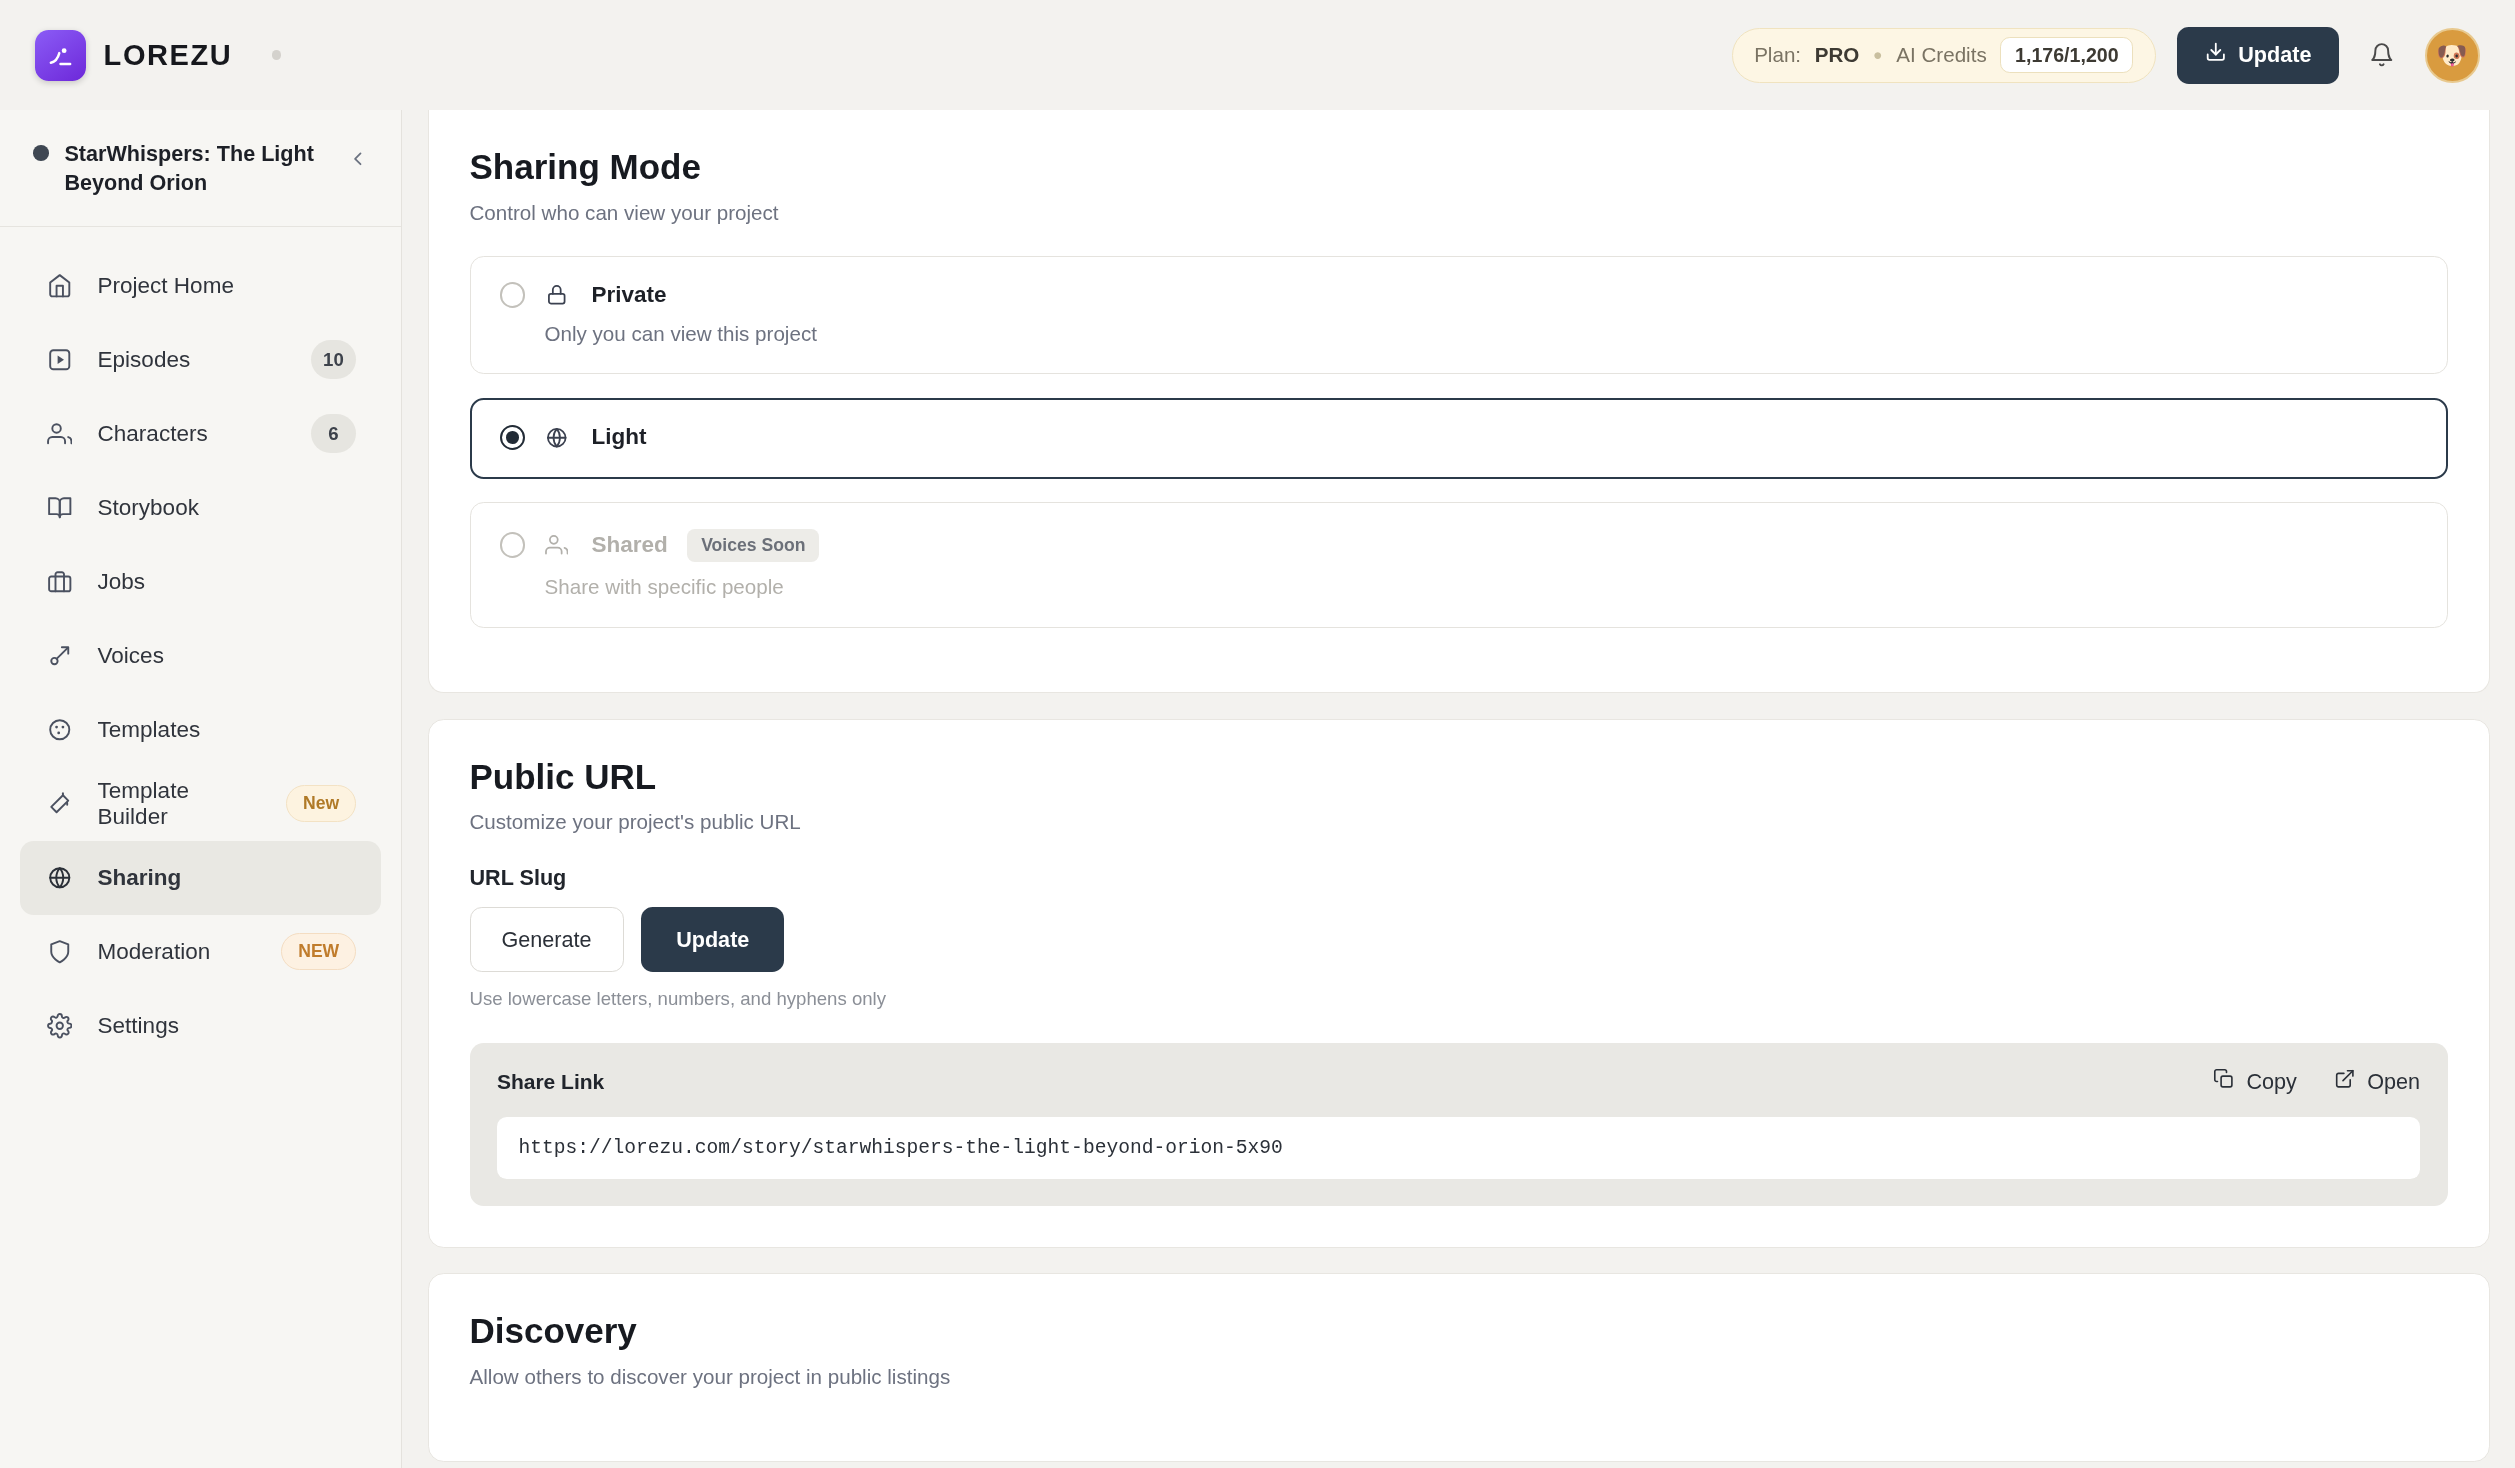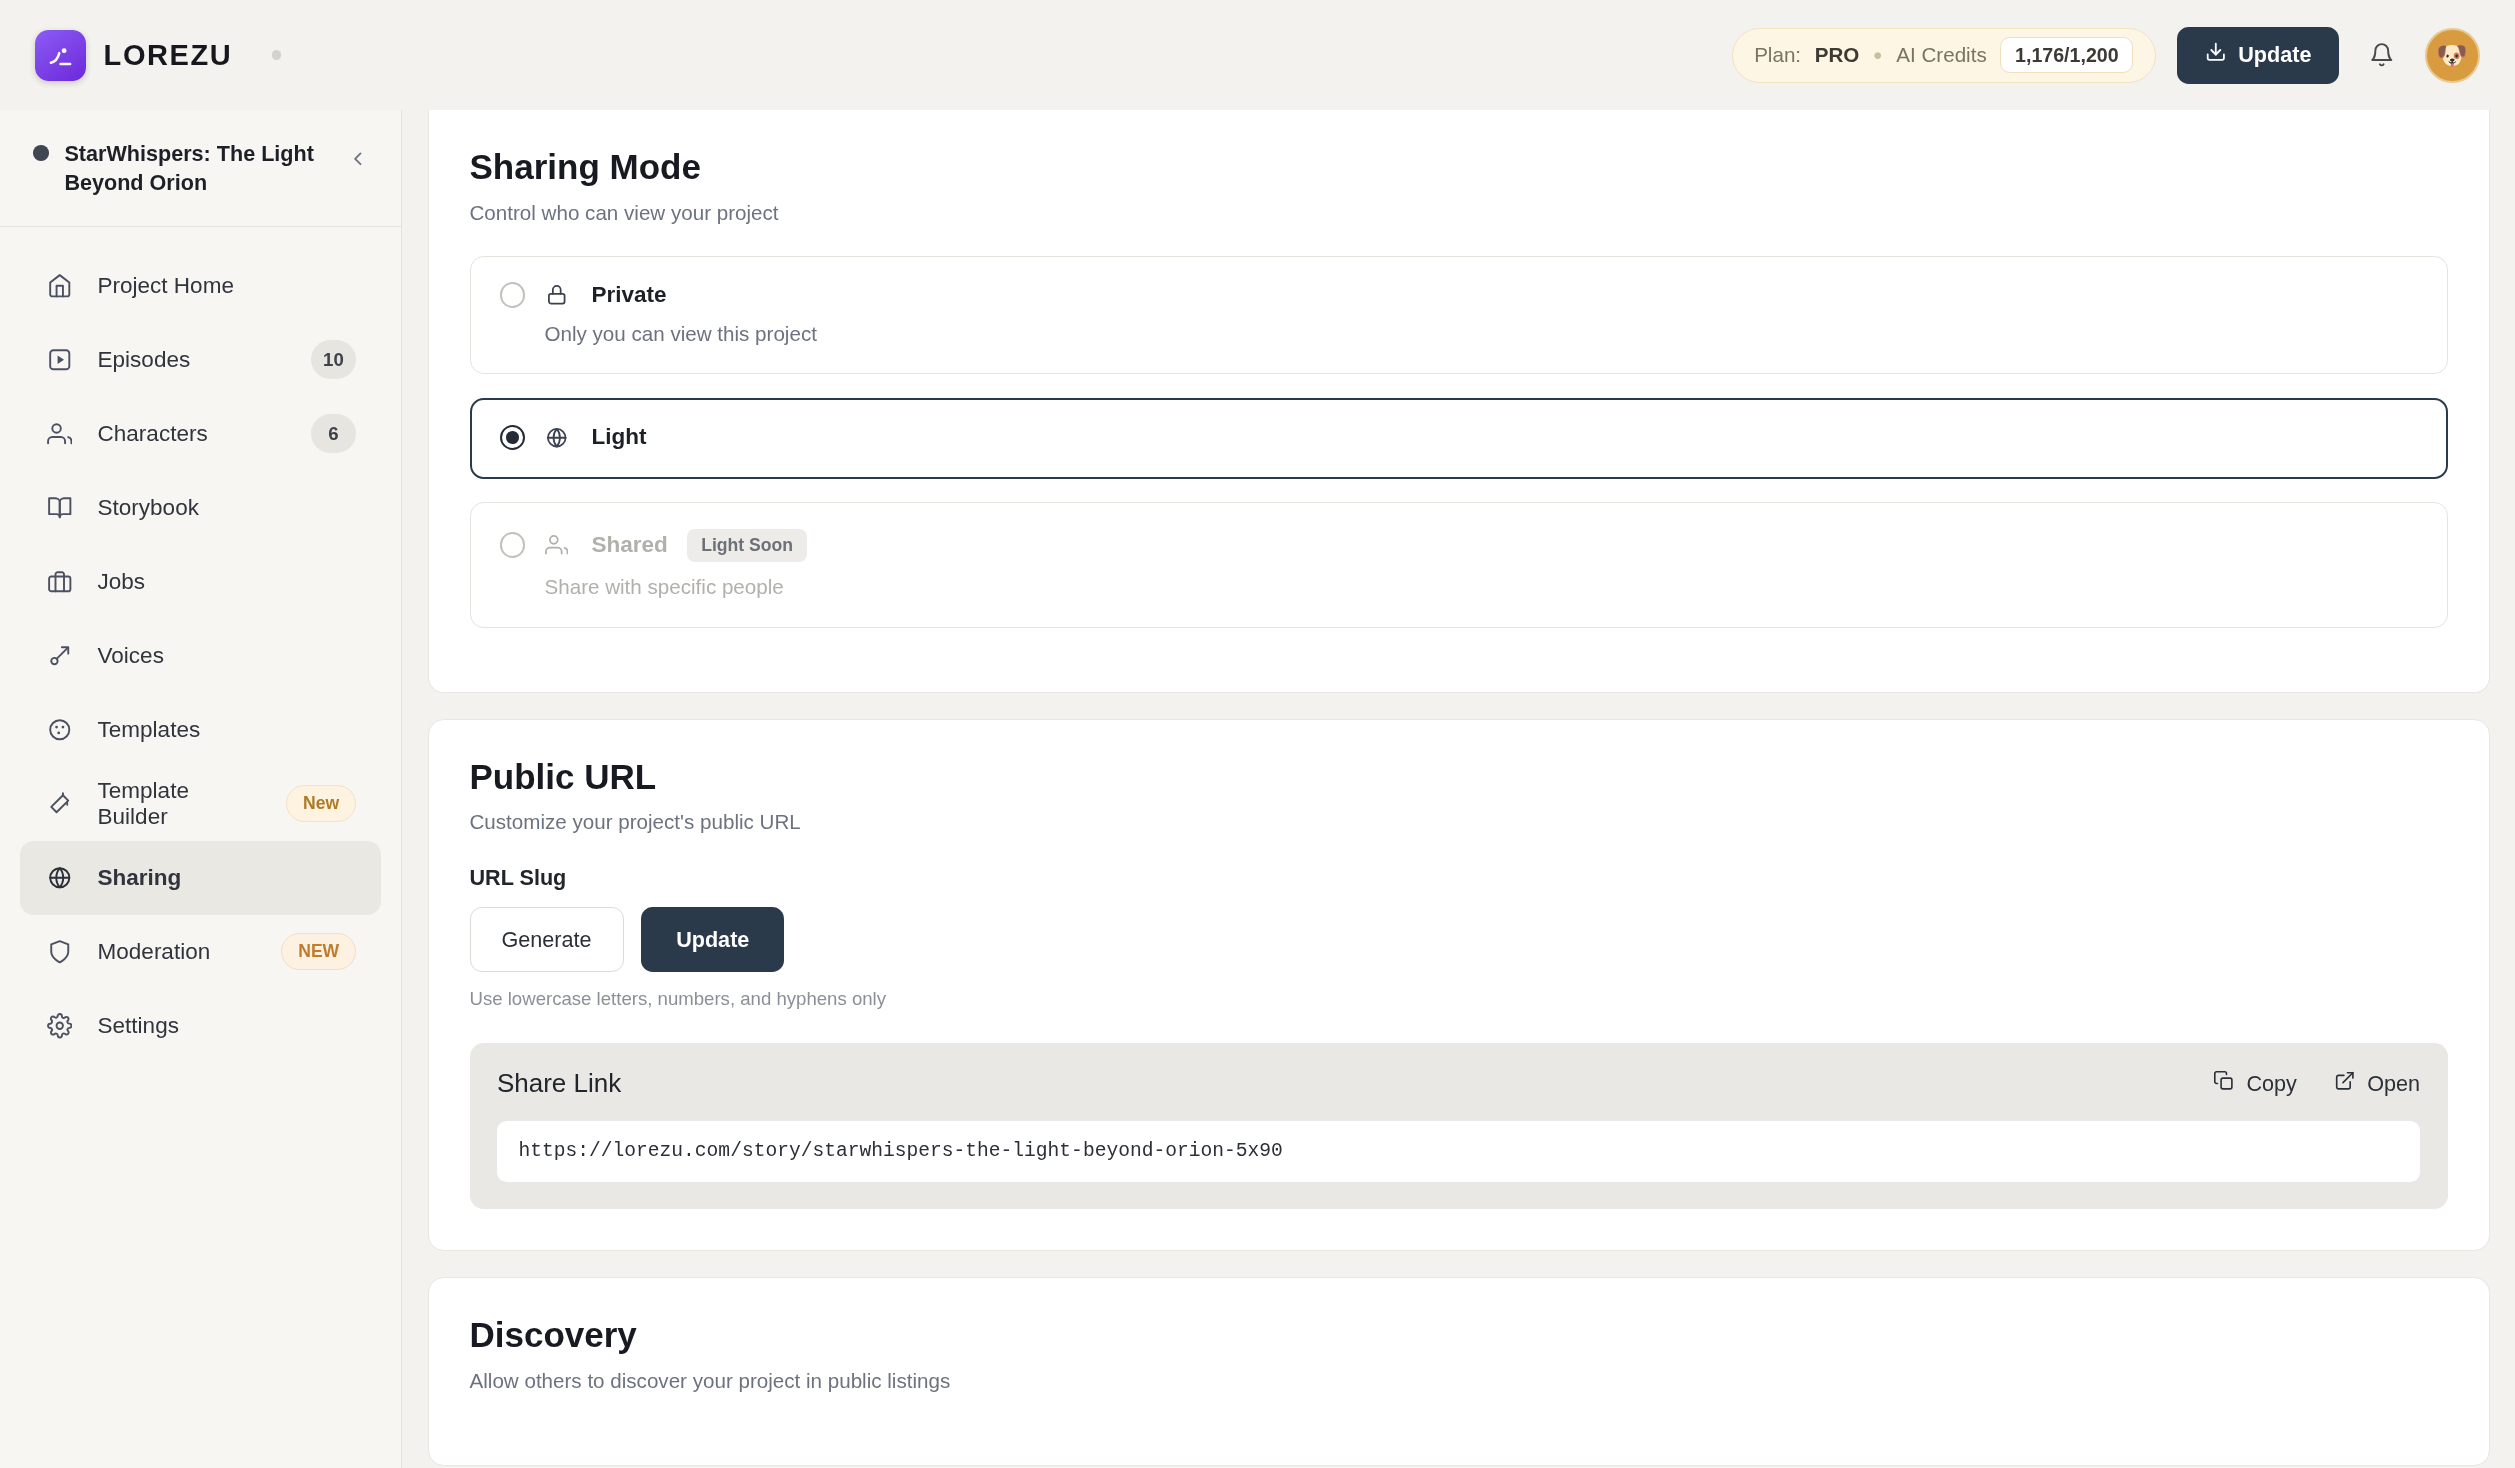--- a/index.html
+++ b/index.html
@@ -209,21 +209,21 @@
     border-radius: 11.8px; padding: 0 35px; height: 65px;
     font-size: 21.6px; font-weight: 600; cursor: pointer;
     font-family: "Liberation Sans", sans-serif;
   }
   .hint { font-size: 18.6px; color: #8b8f97; margin: 15.7px 0 0 0; }
   .sharelink-box {
     margin-top: 33px; background: #e9e8e4; border-radius: 13.7px;
     padding: 25.5px 27.4px 27.4px 27.4px;
   }
   .sharelink-head { display: flex; align-items: center; }
-  .sharelink-title { font-size: 26px; font-weight: 400; color: #21252c; }
+  .sharelink-title { font-size: 21px; font-weight: 700; color: #21252c; }
   .sharelink-actions { margin-left: auto; display: flex; gap: 37px; }
   .link-action {
     display: flex; align-items: center; gap: 11.8px;
     font-size: 21.6px; color: #2b3038; cursor: pointer;
   }
   .sharelink-url {
     margin-top: 21.6px; background: #fff; border-radius: 9.8px;
     padding: 19.6px 21.6px; font-family: "Liberation Mono", monospace;
     font-size: 19.6px; color: #2b3038;
   }
@@ -452,21 +452,21 @@
         <div class="opt-row">
           <span class="radio"></span>
           <span class="opt-ico">
             <svg width="23.5" height="23.5" viewBox="0 0 24 24" fill="none" stroke="#b2b0ab" stroke-width="1.8" stroke-linecap="round" stroke-linejoin="round">
                 <path d="M17 21v-2a4 4 0 0 0-4-4H5a4 4 0 0 0-4 4v2"></path>
                 <circle cx="9" cy="7" r="4"></circle>
                 <path d="M23 21v-2a4 4 0 0 0-3-3.87"></path>
               </svg>
           </span>
           <span class="opt-label">Shared</span>
-          <span class="coming-soon">Light Soon</span>
+          <span class="coming-soon">Voices Soon</span>
         </div>
         <div class="opt-desc">Share with specific people</div>
       </div>
     </div>
 
     <div class="card">
       <h1 class="card-title">Public URL</h1>
       <p class="card-sub">Customize your project's public URL</p>
 
       <div class="field-label">URL Slug</div>

